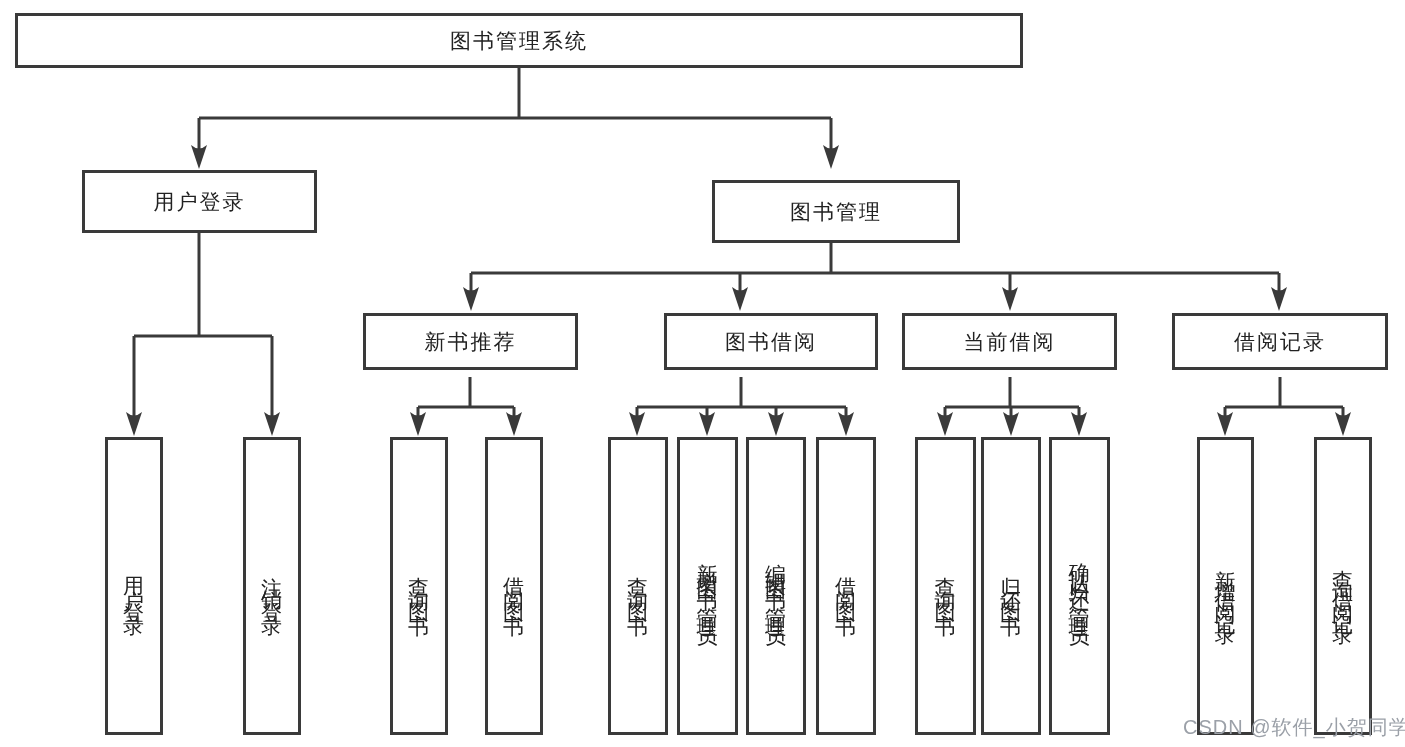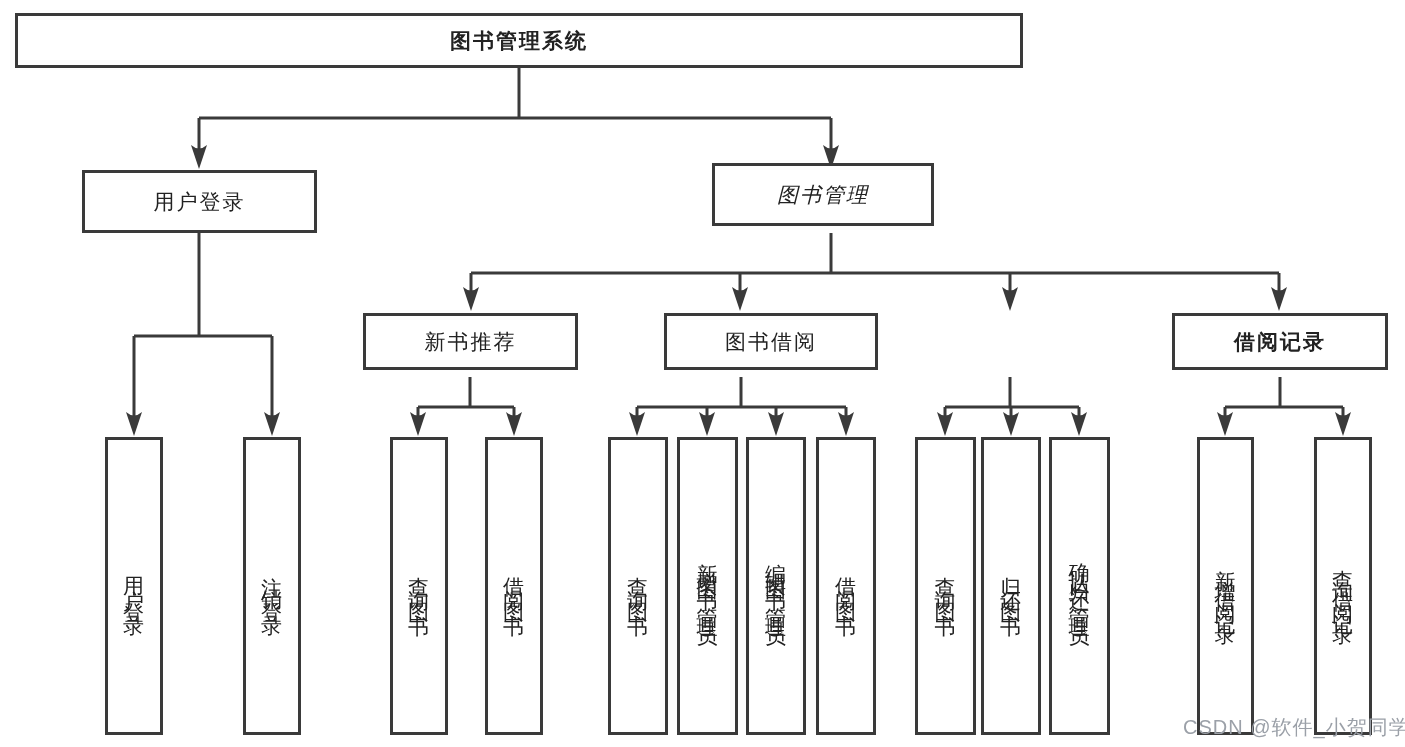--- a/index.html
+++ b/index.html
@@ -27,28 +27,28 @@
     border: 3px solid #3a3a3a;
     background: #ffffff;
     display: flex;
     align-items: center;
     justify-content: center;
     color: #222222;
     font-size: 21px;
     letter-spacing: 2px;
     z-index: 2;
   }
-  .node-root   { left: 15px;  top: 13px;  width: 1008px; height: 55px; font-weight: bold; }
+  .node-root   { left: 15px;  top: 13px;  width: 1008px; height: 55px; }
   .node-l2-a   { left: 82px;  top: 170px; width: 235px;  height: 63px; }
-  .node-l2-b   { left: 712px; top: 163px; width: 222px;  height: 63px; font-style: italic; }
+  .node-l2-b   { left: 712px; top: 180px; width: 248px;  height: 63px; }
   .node-l3     { top: 313px; height: 57px; }
   .node-l3-a   { left: 363px;  width: 215px; }
   .node-l3-b   { left: 634px;  width: 214px; margin-left: 30px; }
   .node-l3-c   { left: 902px;  width: 215px; }
-  .node-l3-d   { left: 1172px; width: 216px; font-weight: bold; }
+  .node-l3-d   { left: 1172px; width: 216px; }
   .leaf {
     position: absolute;
     top: 437px;
     height: 298px;
     box-sizing: border-box;
     border: 3px solid #3a3a3a;
     background: #ffffff;
     display: flex;
     align-items: center;
     justify-content: center;
@@ -144,20 +144,23 @@
   <div class="node node-l2-b">
     <span>图书管理</span>
   </div>
 
   <div class="node node-l3 node-l3-a">
     <span>新书推荐</span>
   </div>
   <div class="node node-l3 node-l3-b">
     <span>图书借阅</span>
   </div>
+  <div class="node node-l3 node-l3-c">
+    <span>当前借阅</span>
+  </div>
   <div class="node node-l3 node-l3-d">
     <span>借阅记录</span>
   </div>
 
   <div class="leaf leaf-1">
     <span>用户登录</span>
   </div>
   <div class="leaf leaf-2">
     <span>注销登录</span>
   </div>

